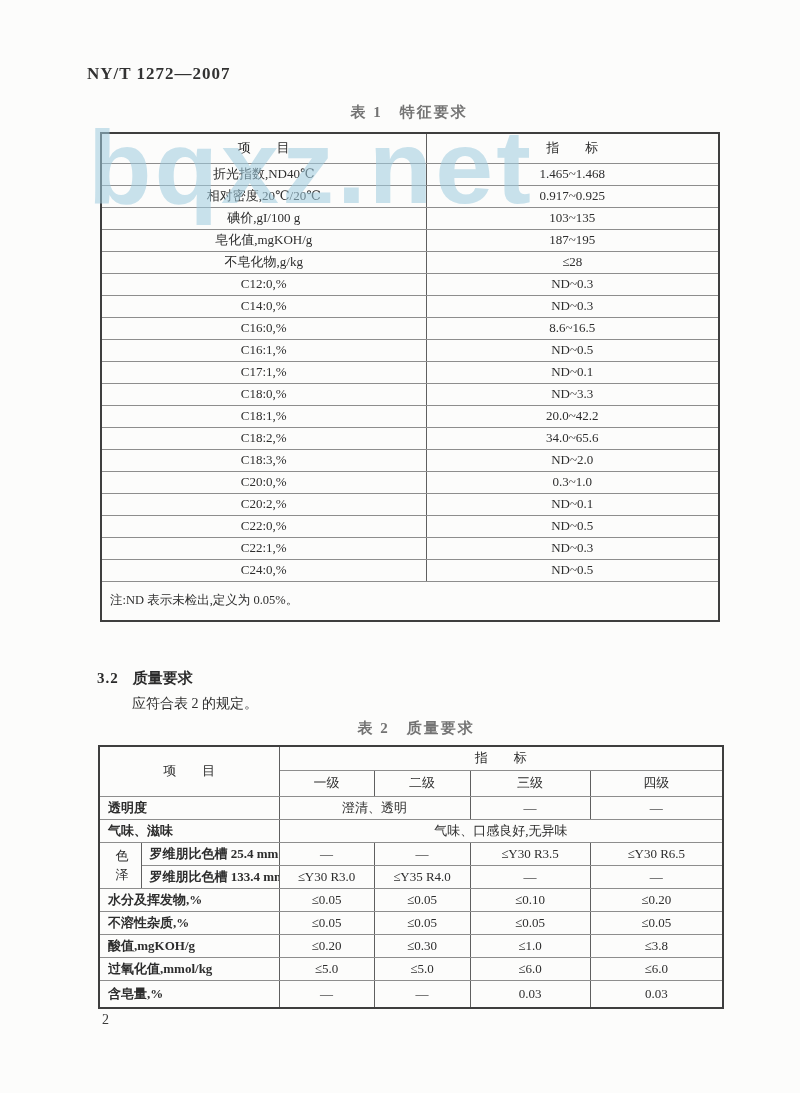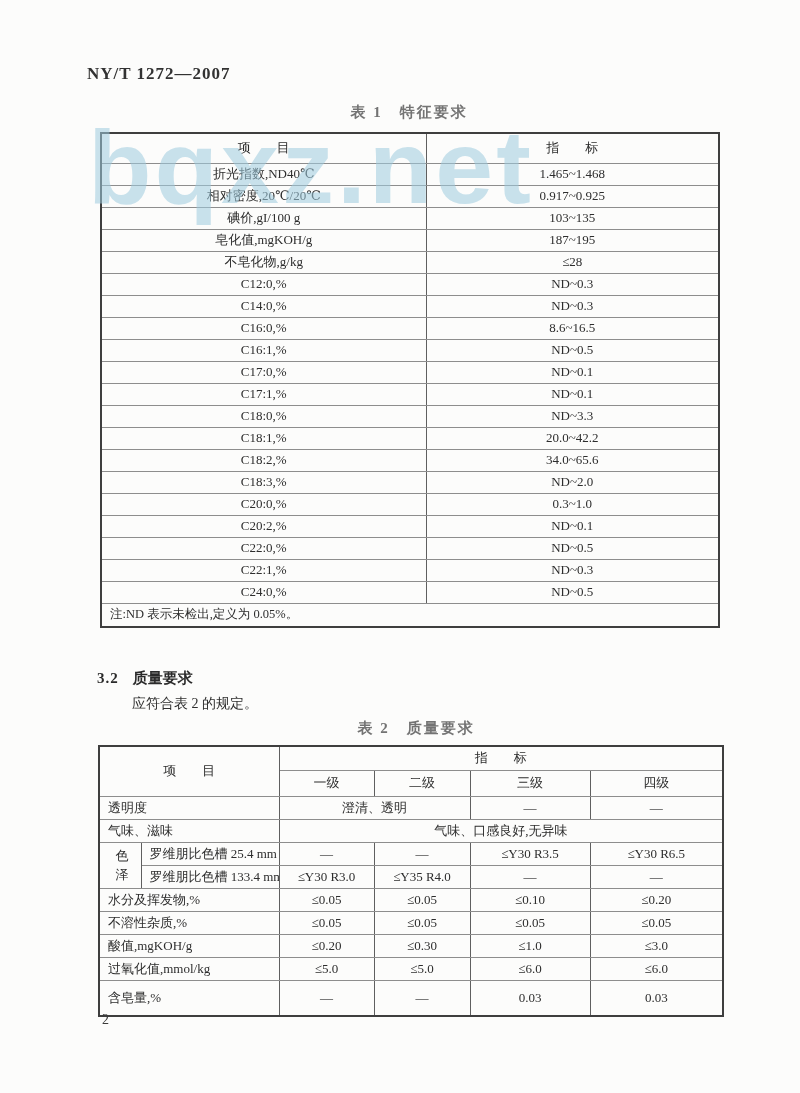--- a/index.html
+++ b/index.html
@@ -30,29 +30,29 @@
   table.doc-table td, table.doc-table th {
     border-top:1px solid #8d8d8d; border-bottom:1px solid #8d8d8d;
     border-left:1px solid #5f5f5f; border-right:1px solid #5f5f5f;
     text-align:center; vertical-align:middle;
     font-weight:normal; padding:1px 3px; overflow:hidden;
     white-space:nowrap;
   }
   #table1 { left:100px; top:132px; width:618px; border:2px solid #3e3e3e; }
   #table1 tr { height:22px; }
   #table1 tr.t1-head { height:30px; }
-  #table1 tr.t1-note-row { height:24px; }
+  #table1 tr.t1-note-row { height:40px; }
   #table1 .t1-note-cell { text-align:left; font-size:12.5px; padding-left:8px; }
 
   #table2 { left:98px; top:745px; width:624px; border:2px solid #3e3e3e; }
   #table2 tr { height:23px; }
   #table2 tr.t2-h1 { height:24px; }
   #table2 tr.t2-h2 { height:26px; }
-  #table2 tr.t2-last { height:36px; }
-  #table2 .lbl { text-align:left; padding-left:8px; }
+  #table2 tr.t2-last { height:28px; }
+  #table2 .lbl { text-align:left; padding-left:8px;font-weight:bold; }
   #table2 .grp {
     width:42px; text-align:right;
     word-break:break-all; white-space:normal; line-height:1.5;
     padding:1px 12px;
   }
 
   .section-head { left:97px; top:669px; font-size:15px; font-weight:bold; color:#2a2a2a; }
   .section-head .num { margin-right:14px; letter-spacing:1px; }
   .section-body { left:132px; top:695px; font-size:14px; color:#2e2e2e; }
 
@@ -117,24 +117,20 @@
           <td>C14:0,%</td>
           <td>ND~0.3</td>
         </tr>
         <tr>
           <td>C16:0,%</td>
           <td>8.6~16.5</td>
         </tr>
         <tr>
           <td>C16:1,%</td>
           <td>ND~0.5</td>
-        </tr>
-        <tr>
-          <td>C17:0,%</td>
-          <td>ND~0.1</td>
         </tr>
         <tr>
           <td>C17:1,%</td>
           <td>ND~0.1</td>
         </tr>
         <tr>
           <td>C18:0,%</td>
           <td>ND~3.3</td>
         </tr>
         <tr>
@@ -245,21 +241,21 @@
         <td>≤0.05</td>
         <td>≤0.05</td>
         <td>≤0.05</td>
         <td>≤0.05</td>
       </tr>
       <tr>
         <td class="lbl" colspan="2">酸值,mgKOH/g</td>
         <td>≤0.20</td>
         <td>≤0.30</td>
         <td>≤1.0</td>
-        <td>≤3.0</td>
+        <td>≤3.8</td>
       </tr>
       <tr>
         <td class="lbl" colspan="2">过氧化值,mmol/kg</td>
         <td>≤5.0</td>
         <td>≤5.0</td>
         <td>≤6.0</td>
         <td>≤6.0</td>
       </tr>
       <tr class="t2-last">
         <td class="lbl" colspan="2">含皂量,%</td>

